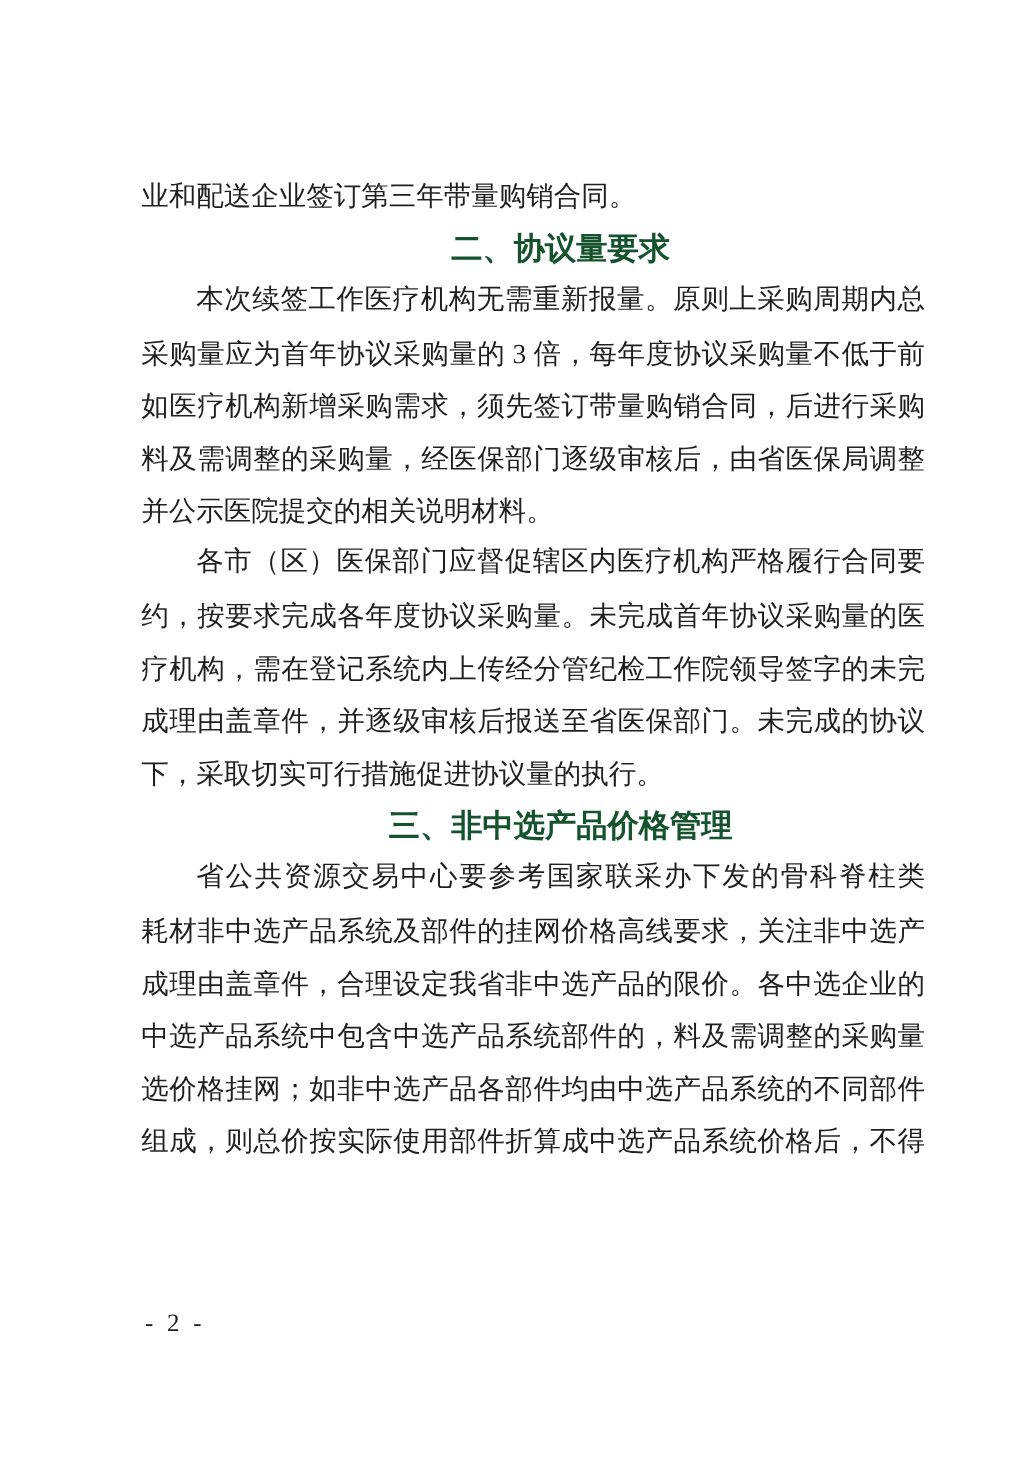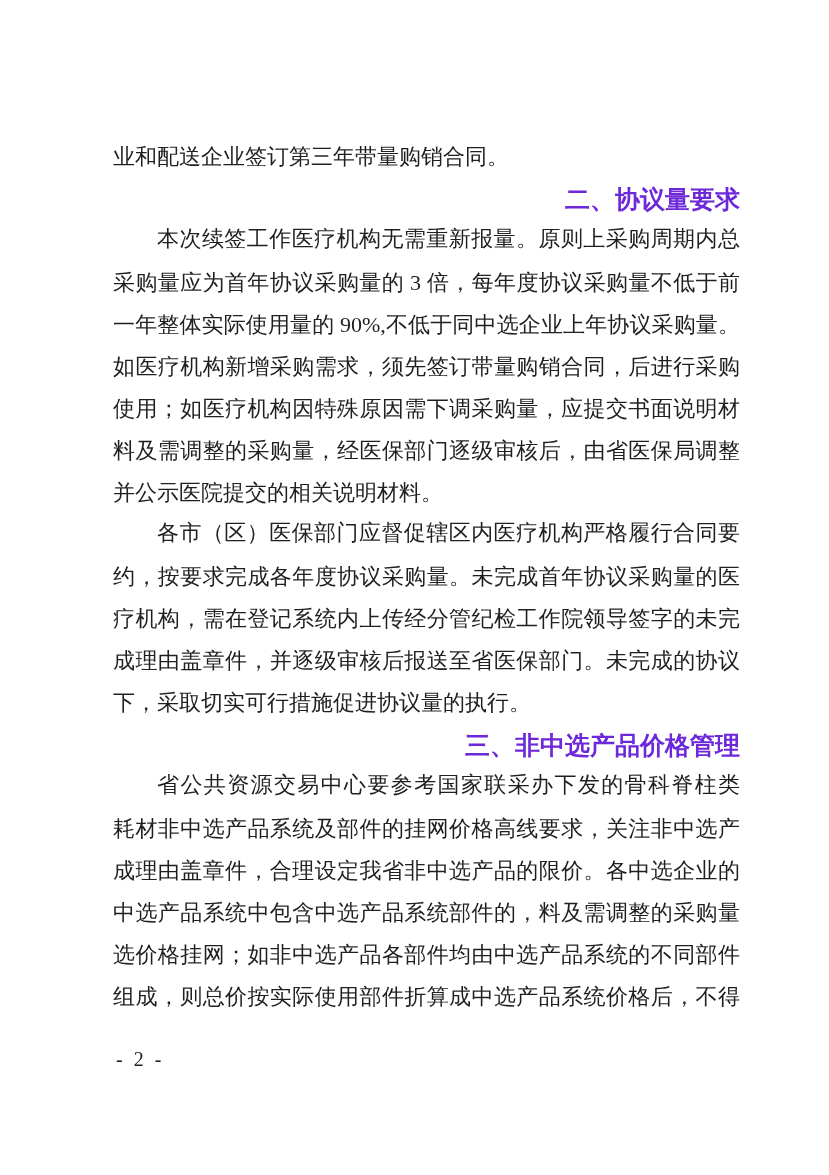--- a/index.html
+++ b/index.html
@@ -35,23 +35,23 @@
     -moz-text-align-last: justify;
   }
   .line.indent {
     text-indent: 44px;
     font-family: Liberation Mono, monospace;
   }
   .line.heading {
     font-family: "Liberation Sans", "DejaVu Sans", sans-serif;
     font-weight: 700;
     font-size: 25px;
-    color: #6d28d9;
+    color: #14532d;
     text-indent: 44px;
-    text-align: right;
+    text-align: center;
     text-align-last: auto;
   }
   .page-number {
     position: absolute;
     left: 116px;
     top: 1046px;
     font-size: 20px;
     line-height: 26px;
     letter-spacing: 3px;
     color: #1f1f1f;
@@ -60,23 +60,21 @@
 </style>
 </head>
 <body>
 
 <div class="page">
   <div class="doc-body" id="doc-body">
       <div class="line">业和配送企业签订第三年带量购销合同。</div>
       <div class="line heading">二、协议量要求</div>
       <div class="line justify indent">本次续签工作医疗机构无需重新报量。原则上采购周期内总</div>
       <div class="line justify">采购量应为首年协议采购量的 3 倍，每年度协议采购量不低于前</div>
-      <div class="line justify">一年整体实际使用量的 90%,不低于同中选企业上年协议采购量。</div>
       <div class="line justify">如医疗机构新增采购需求，须先签订带量购销合同，后进行采购</div>
-      <div class="line justify">使用；如医疗机构因特殊原因需下调采购量，应提交书面说明材</div>
       <div class="line justify">料及需调整的采购量，经医保部门逐级审核后，由省医保局调整</div>
       <div class="line">并公示医院提交的相关说明材料。</div>
       <div class="line justify indent">各市（区）医保部门应督促辖区内医疗机构严格履行合同要</div>
       <div class="line justify">约，按要求完成各年度协议采购量。未完成首年协议采购量的医</div>
       <div class="line justify">疗机构，需在登记系统内上传经分管纪检工作院领导签字的未完</div>
       <div class="line justify">成理由盖章件，并逐级审核后报送至省医保部门。未完成的协议</div>
       <div class="line">下，采取切实可行措施促进协议量的执行。</div>
       <div class="line heading">三、非中选产品价格管理</div>
       <div class="line justify indent">省公共资源交易中心要参考国家联采办下发的骨科脊柱类</div>
       <div class="line justify">耗材非中选产品系统及部件的挂网价格高线要求，关注非中选产</div>

